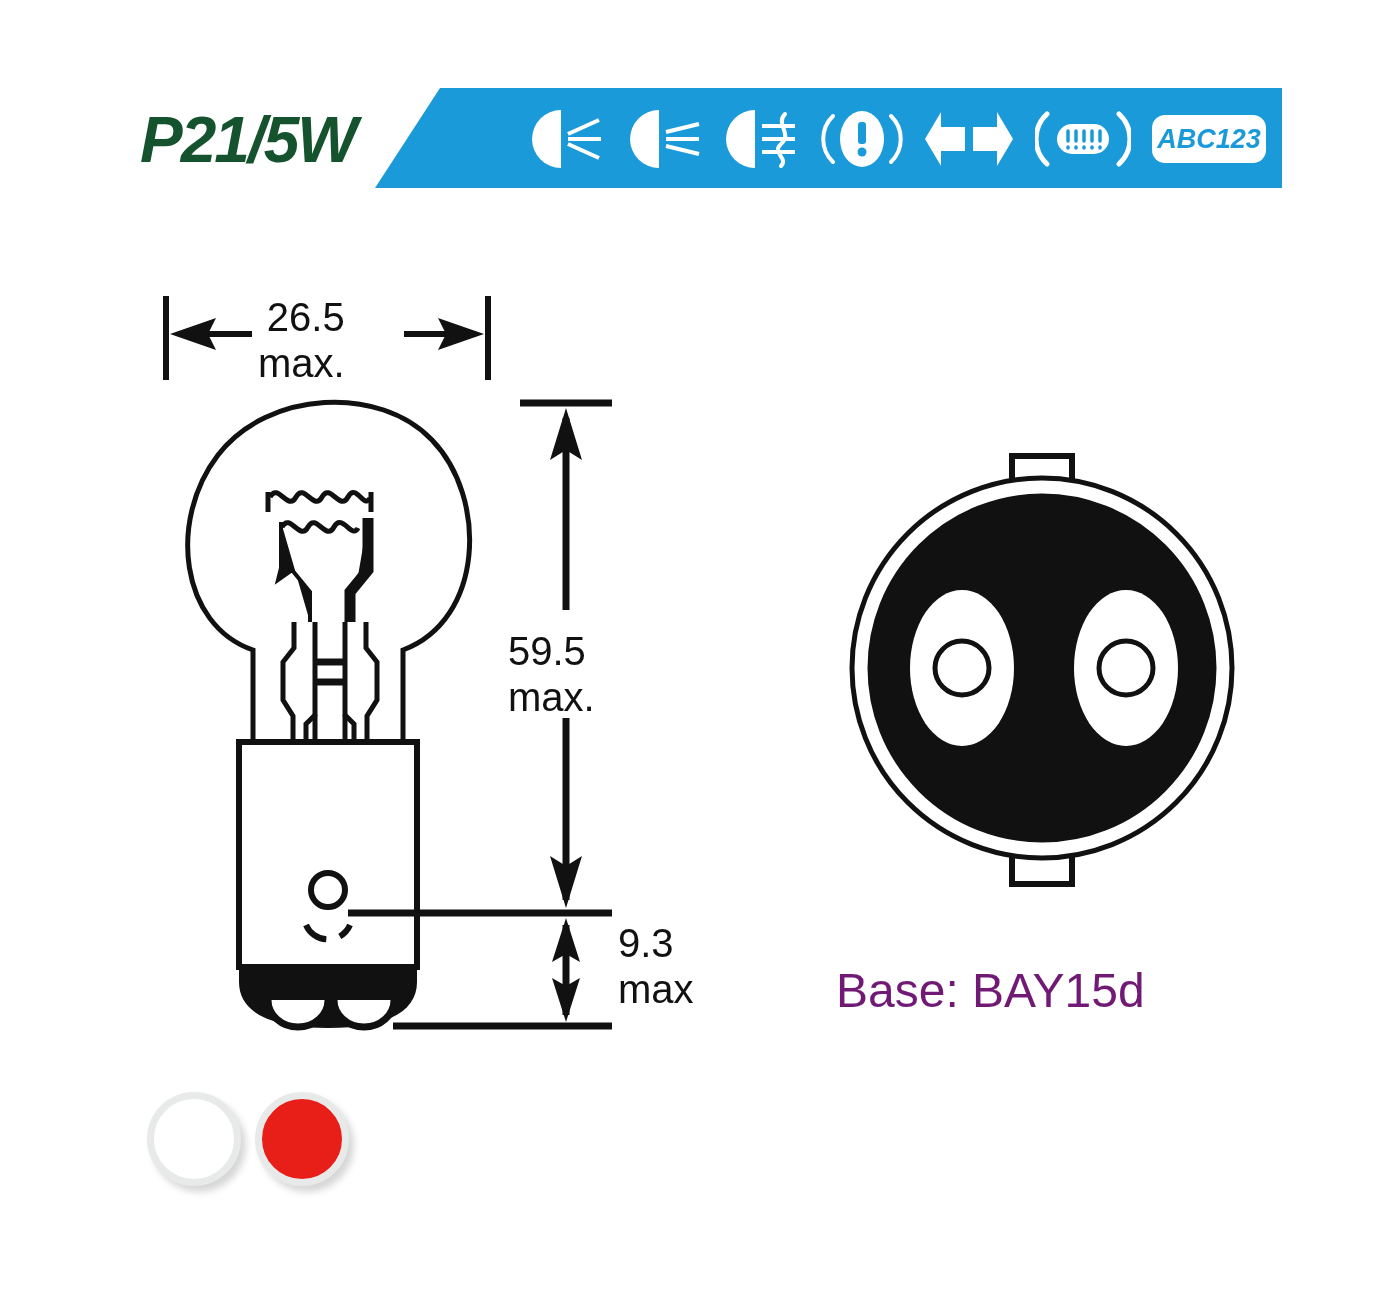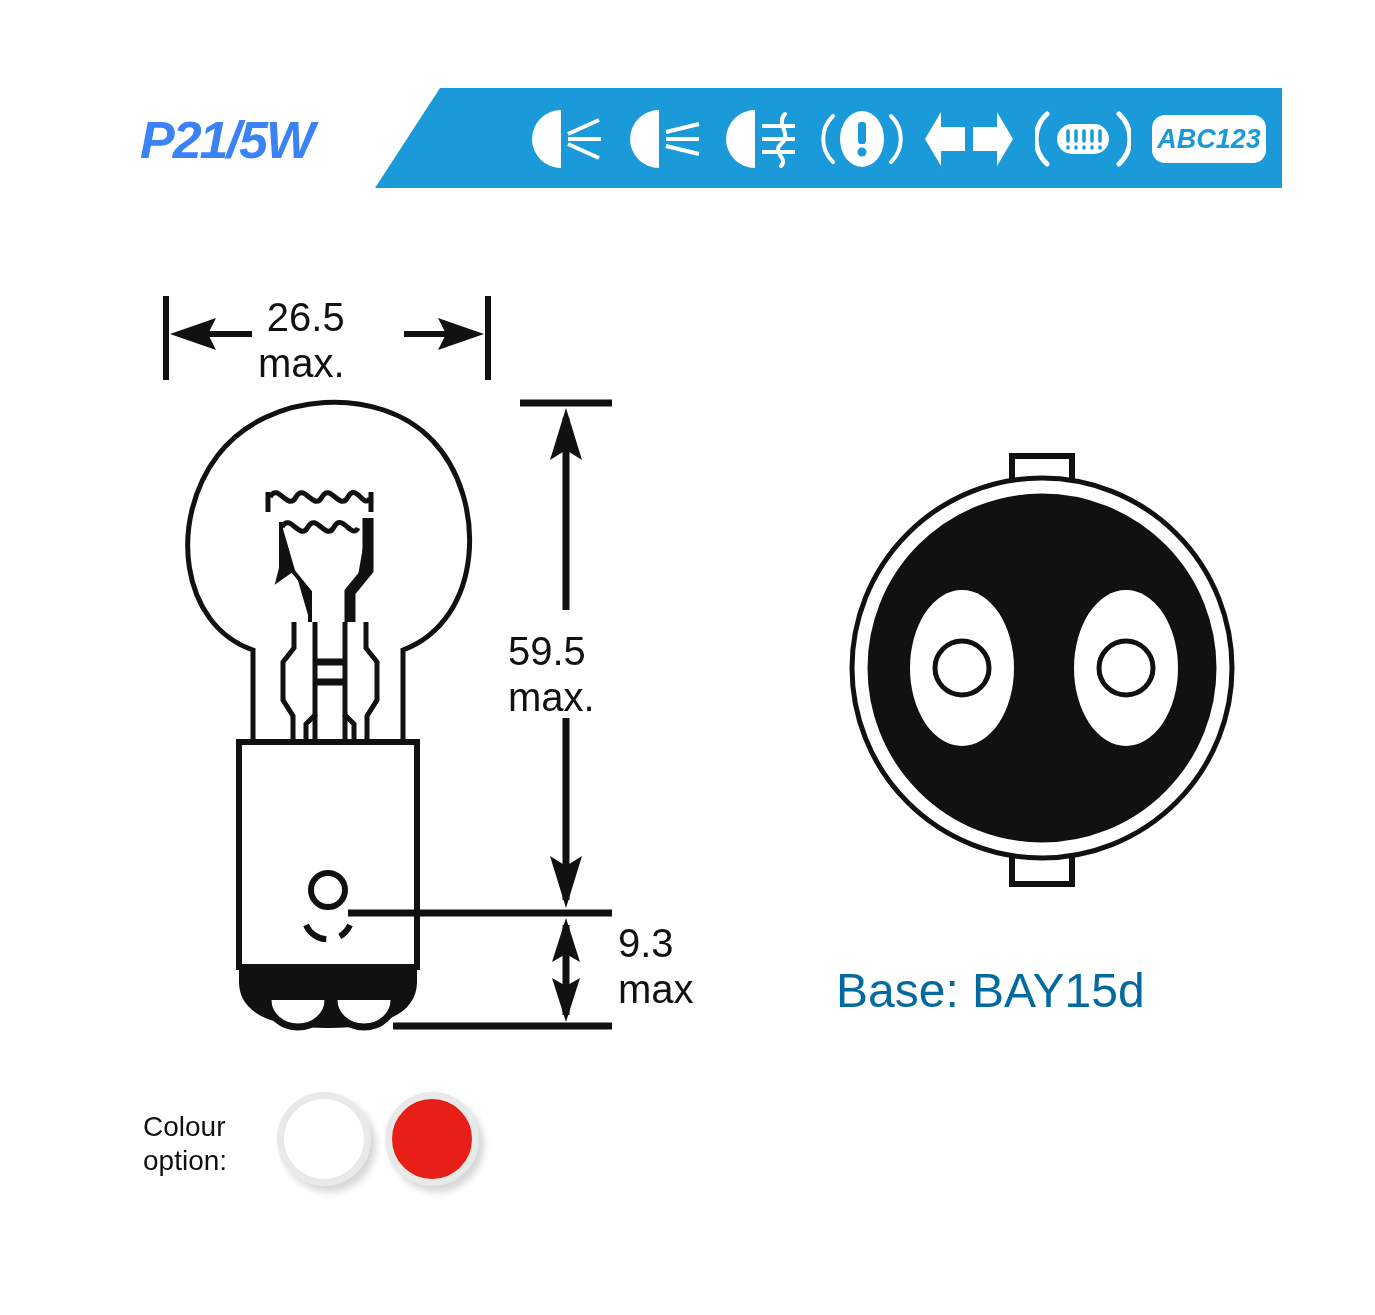--- a/index.html
+++ b/index.html
@@ -20,25 +20,25 @@
     position: absolute;
     left: 0;
     top: 88px;
     width: 1375px;
     height: 100px;
   }
   #banner-title {
     position: absolute;
     left: 140px;
     top: 104px;
-    font-size: 52px;
+    font-size: 64px;
     font-weight: bold;
     font-style: italic;
     letter-spacing: -2px;
-    color: #3b82f6;
+    color: #14532d;
     line-height: 72px;
     white-space: nowrap;
   }
   #icon-strip {
     position: absolute;
     left: 527px;
     top: 104px;
     width: 740px;
     height: 70px;
     display: flex;
@@ -96,21 +96,21 @@
     white-space: pre-line;
   }
   #dim-width-text { left: 258px; top: 294px; text-align: right; }
   #dim-total-text { left: 508px; top: 628px; }
   #dim-base-text  { left: 618px; top: 920px; }
   #base-type-text {
     position: absolute;
     left: 836px;
     top: 963px;
     font-size: 48px;
-    color: #0369a1;
+    color: #701a75;
     white-space: nowrap;
   }
 </style>
 </head>
 <body>
 
 <svg id="banner" viewBox="0 0 1375 100" width="1375" height="100">
   <polygon points="440,0 1282,0 1282,100 375,100" fill="#1b9ad9"></polygon>
 </svg>
 
@@ -252,21 +252,19 @@
 
 <div class="dim-text" id="dim-width-text">26.5
 max.</div>
 <div class="dim-text" id="dim-total-text">59.5
 max.</div>
 <div class="dim-text" id="dim-base-text">9.3
 max</div>
 <div id="base-type-text">Base: BAY15d</div>
 
 <div id="colour-block">
-  <div id="colour-label">Colour
-option:</div>
   <div class="swatch-wrap">
     <div class="swatch" style="background:#ffffff"></div>
   </div>
   <div class="swatch-wrap">
     <div class="swatch" style="background:#e81f19"></div>
   </div>
 </div>
 
 </body></html>

